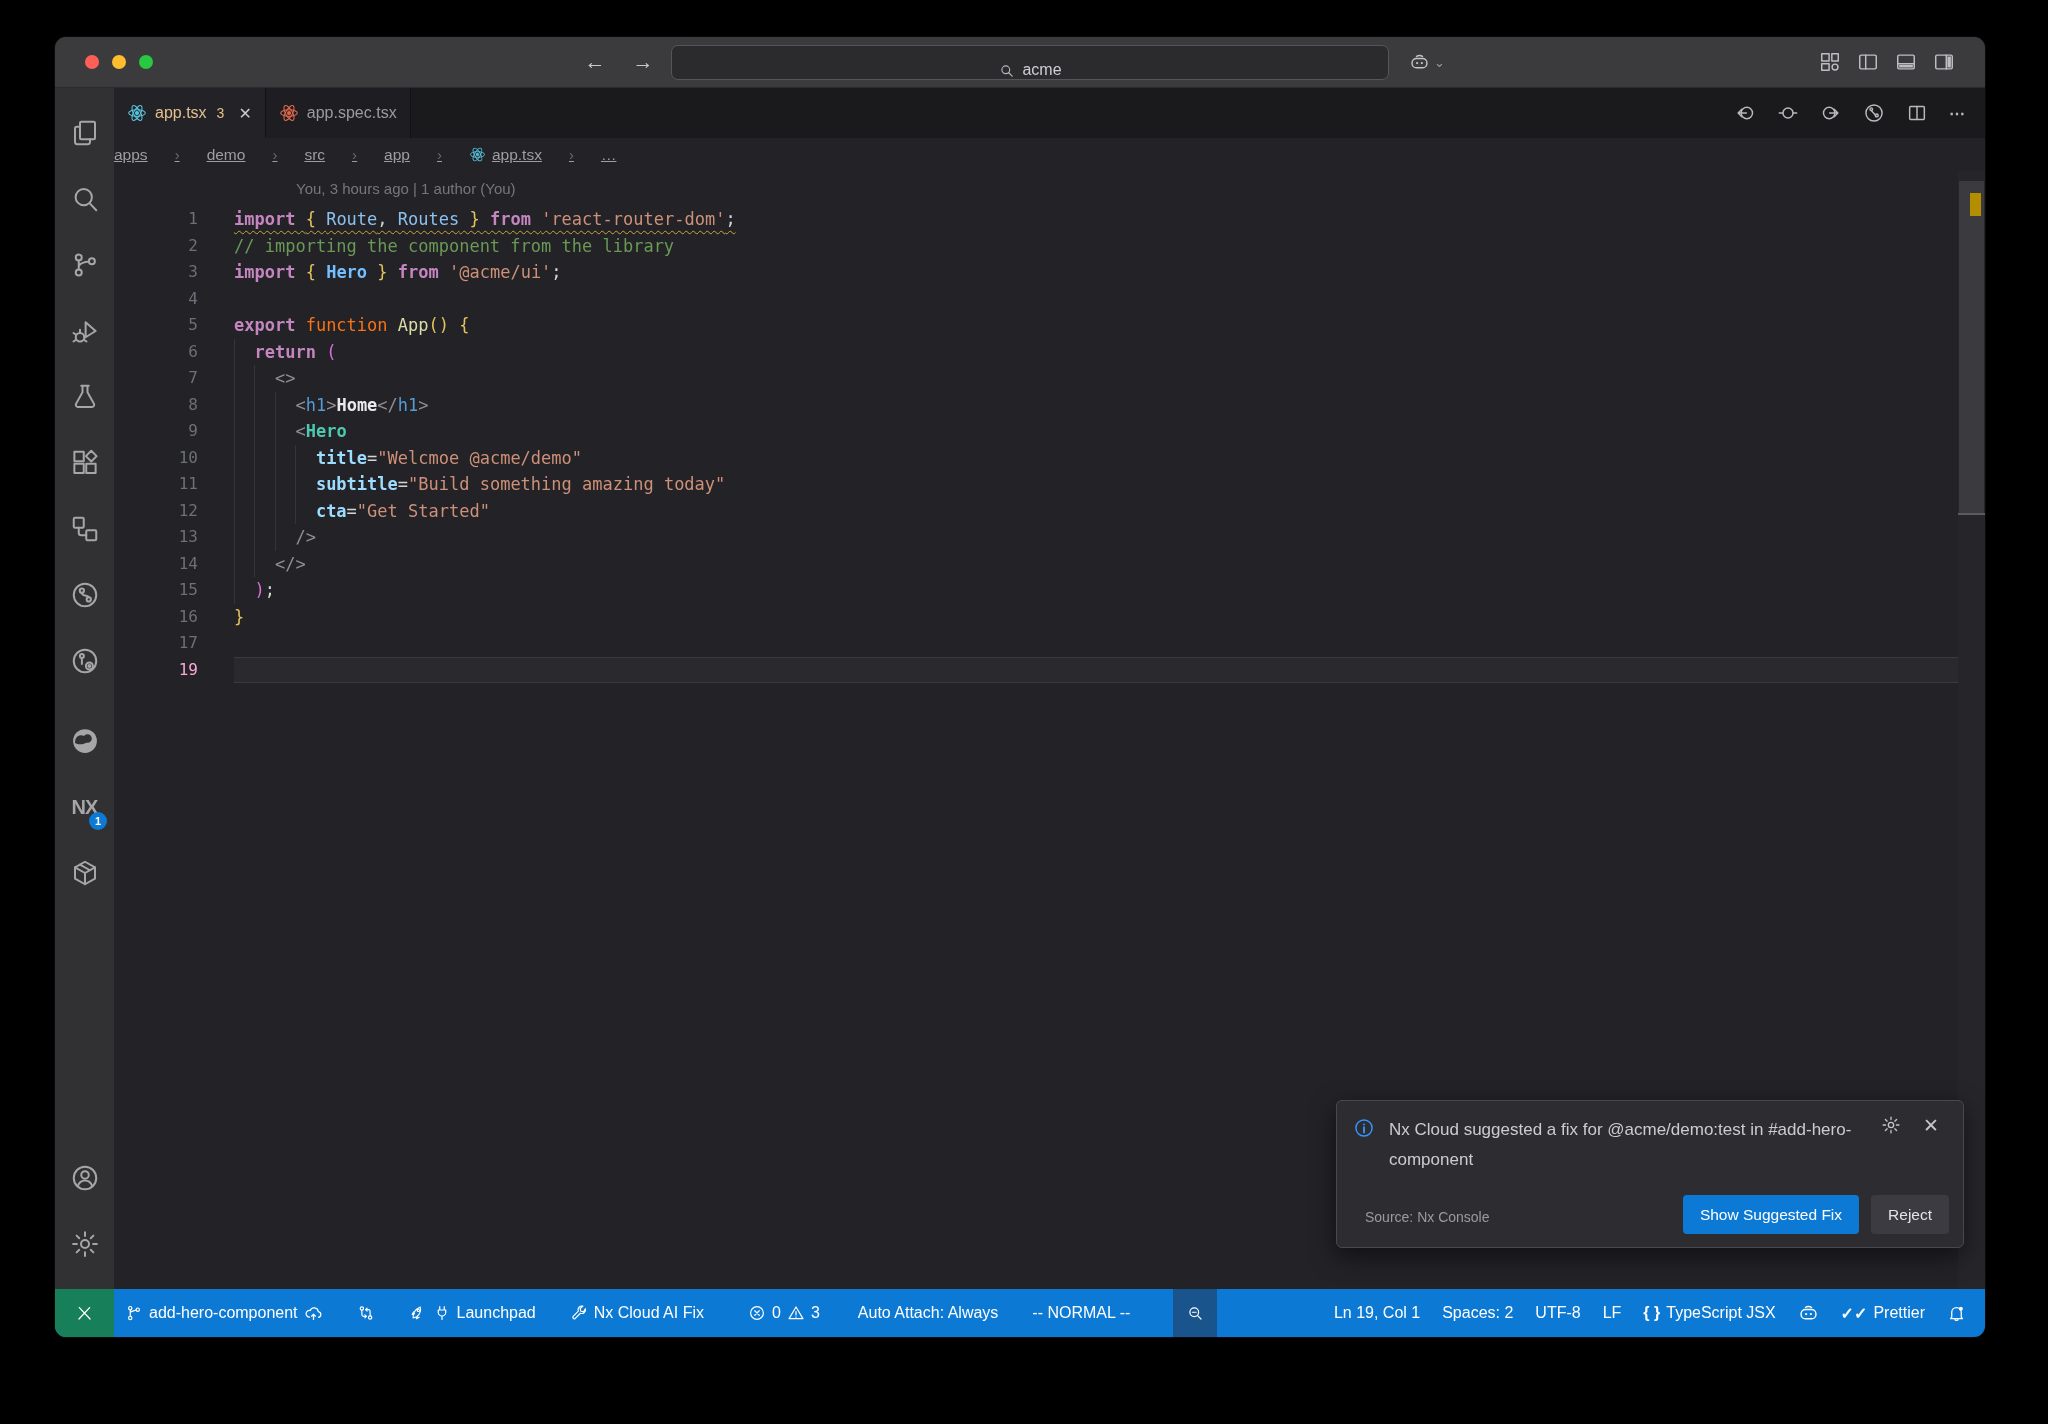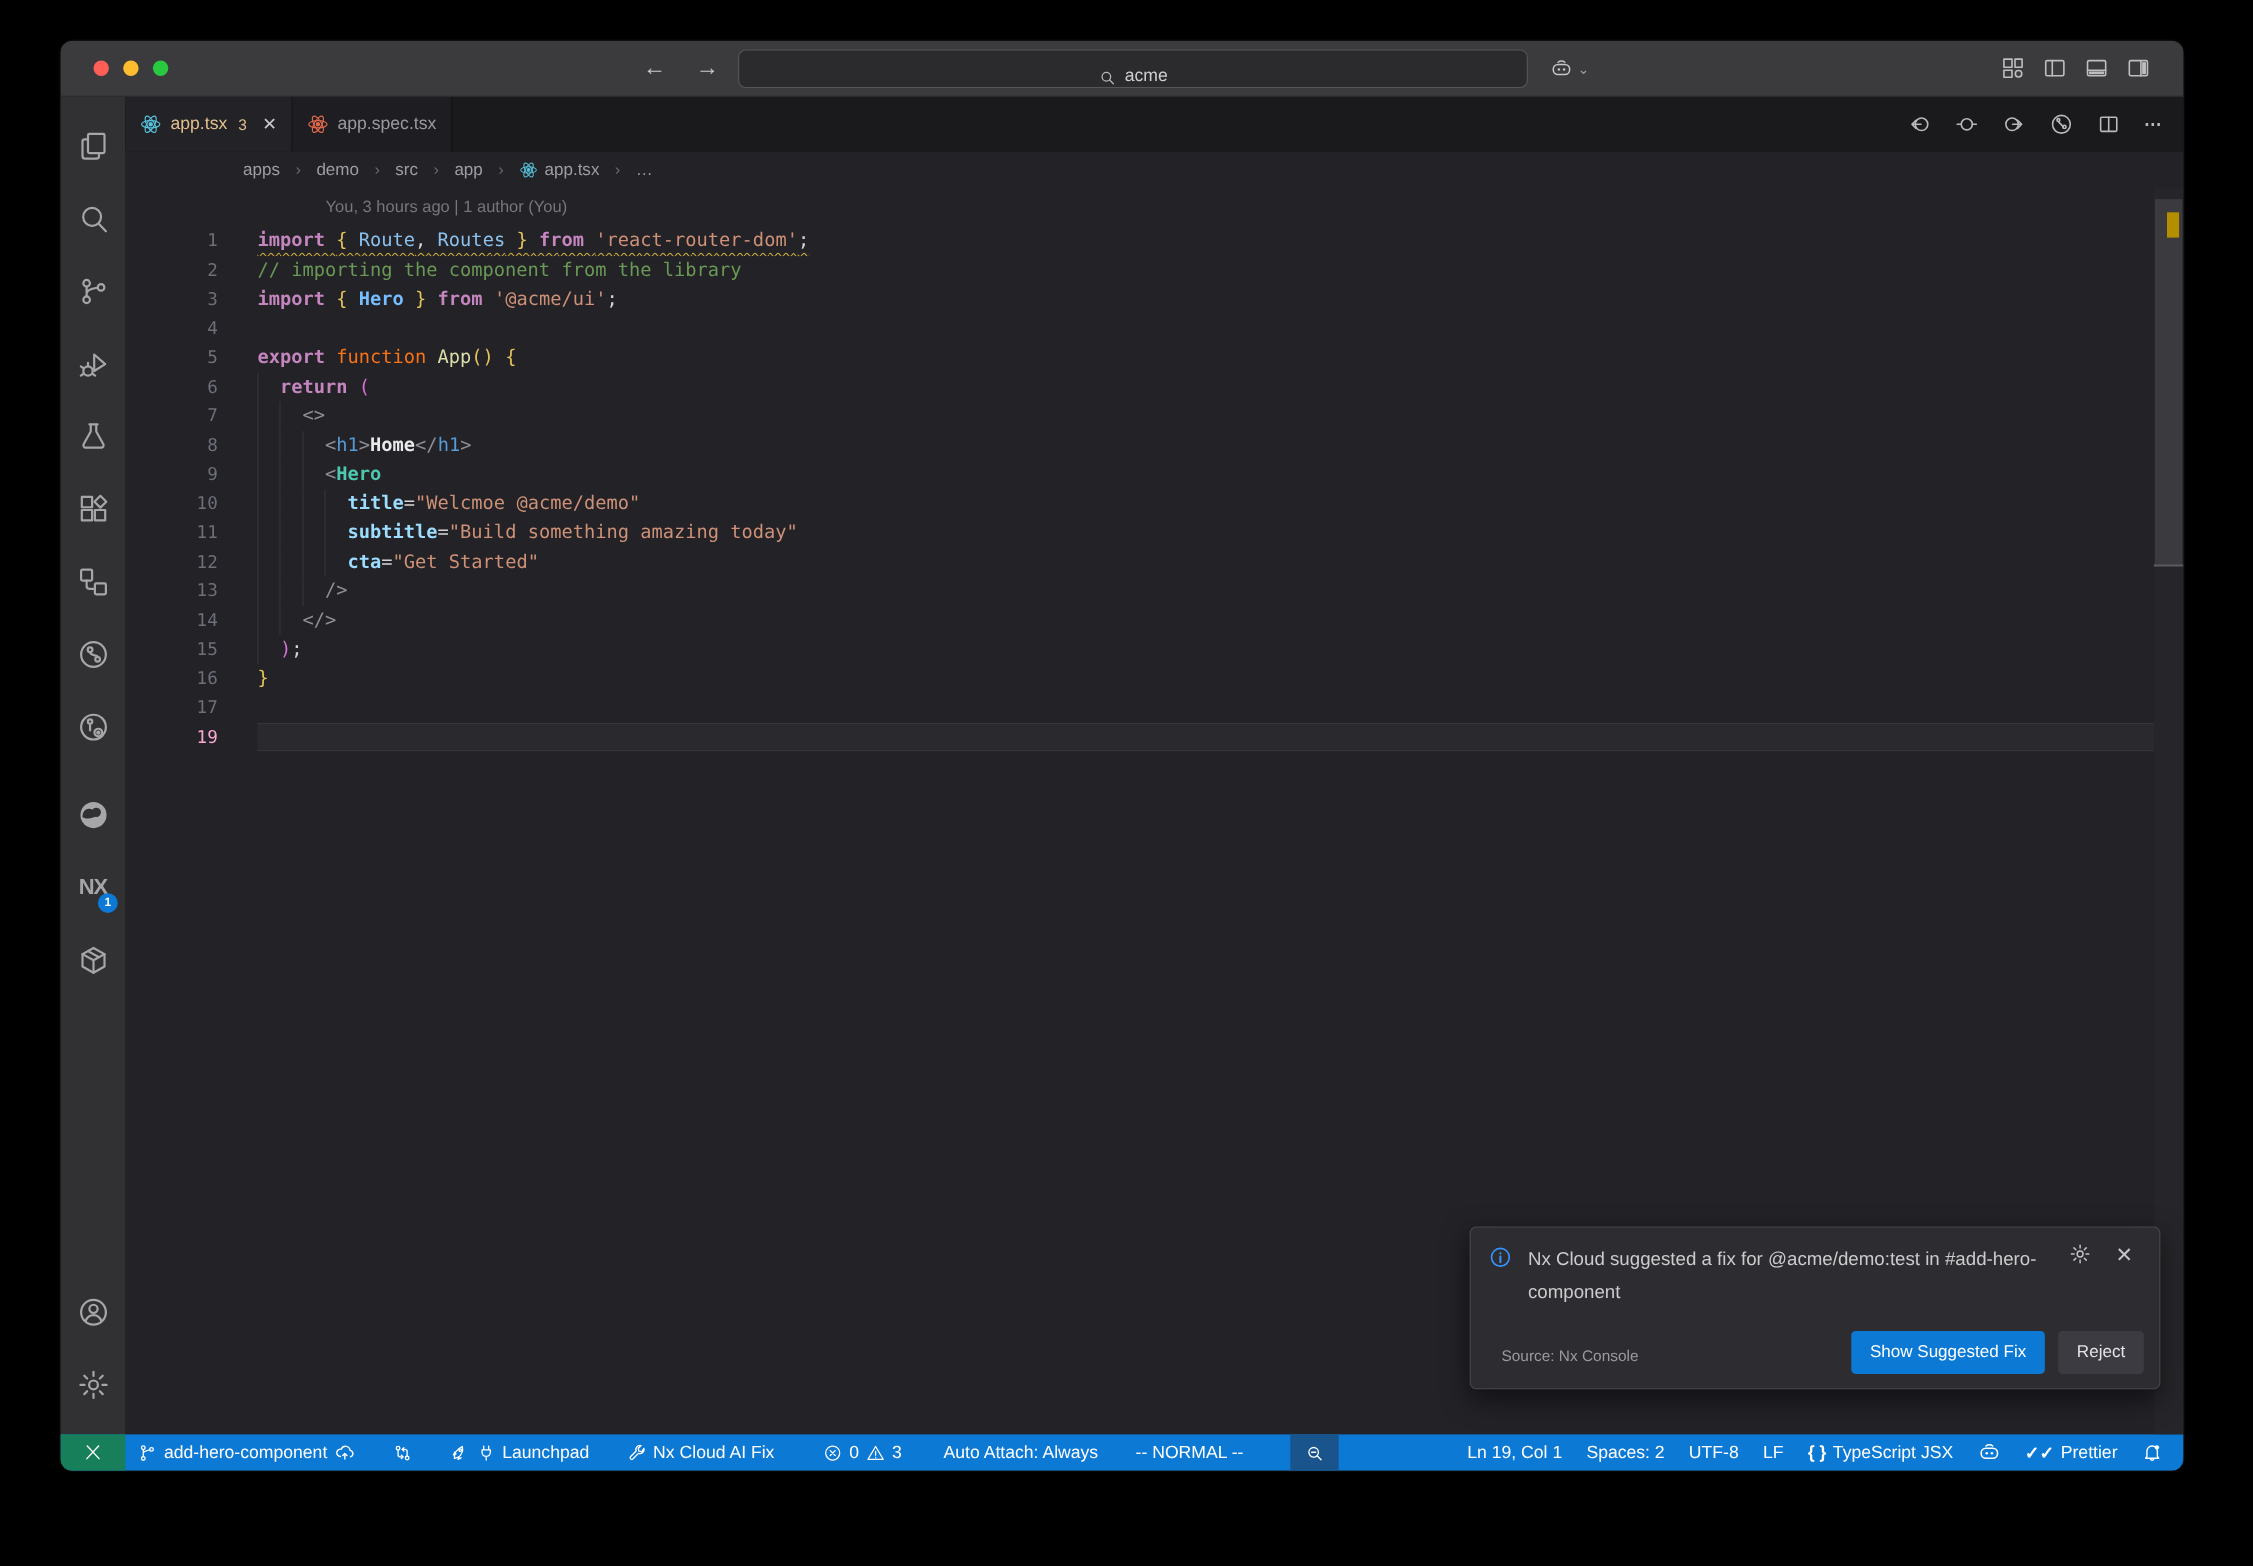--- a/index.html
+++ b/index.html
@@ -30,21 +30,21 @@
   .nx-logo{font-weight:800;font-size:20px;letter-spacing:-1px;color:#A6A6A9;}
   
   .editor-col{flex:1;display:flex;flex-direction:column;min-width:0;background:#222227;}
   .tabrow{height:50px;background:#1A1A1D;display:flex;align-items:stretch;flex:0 0 auto;}
   .tab{display:flex;align-items:center;gap:8px;padding:0 13px;font-size:16px;border-right:1px solid #121214;cursor:pointer;}
   .tab.active{background:#222227;color:#E2C08D;}
   .tab.inactive{background:#1E1E22;color:#9A9AA0;}
   .tab .badge{font-size:14px;margin-left:2px;}
   .tab .close{color:#C9C9CC;font-size:16px;margin-left:6px;}
   .ed-actions{margin-left:auto;display:flex;align-items:center;gap:21px;padding-right:20px;color:#B9B9BD;}
-  .breadcrumb{height:33px;display:flex;align-items:center;padding-left:107px;gap:14px;font-size:15.5px;color:#9D9DA3;flex:0 0 auto;}
+  .breadcrumb{height:33px;display:flex;align-items:center;gap:27px;font-size:15.5px;color:#9D9DA3;flex:0 0 auto;text-decoration:underline;}
   .breadcrumb .sep{color:#6A6A6F;font-size:15px;}
   .bc-item{display:flex;align-items:center;gap:6px;cursor:pointer;}
   
   .editor-wrap{flex:1;position:relative;overflow:hidden;font-family:"DejaVu Sans Mono",monospace;}
   .blame{height:35px;display:flex;align-items:center;padding-left:182px;color:#76767D;font-size:15px;
     font-family:"Liberation Sans",sans-serif;}
   .code-line{display:flex;height:26.5px;line-height:26.5px;font-size:17px;white-space:pre;position:relative;}
   .gut{width:120px;flex:0 0 auto;text-align:right;padding-right:36px;box-sizing:border-box;color:#6D7078;font-size:16px;}
   .code-line.current .gut{color:#f9a8d4;}
   .txt{flex:1;position:relative;color:#D6D6DD;}
@@ -68,21 +68,21 @@
   .toast-msg{position:absolute;left:52px;top:14px;width:486px;color:#CCCCCE;font-size:17px;line-height:30px;}
   .toast-info{position:absolute;left:16px;top:16px;color:#3794FF;display:flex;}
   .toast-gear{position:absolute;right:62px;top:14px;color:#C5C5C8;font-size:20px;cursor:pointer;}
   .toast-close{position:absolute;right:24px;top:13px;color:#C5C5C8;font-size:19px;cursor:pointer;}
   .toast-src{position:absolute;left:28px;bottom:22px;color:#9A9A9F;font-size:14px;}
   .toast-btns{position:absolute;right:14px;bottom:13px;display:flex;gap:12px;}
   .btn{height:39px;display:flex;align-items:center;padding:0 17px;border-radius:4px;font-size:15.5px;cursor:pointer;}
   .btn.primary{background:#0C79D4;color:#fff;}
   .btn.secondary{background:#3B3B41;color:#E4E4E6;}
   
-  .statusbar{height:33px;background:#0C79D4;display:flex;align-items:stretch;color:#fff;font-size:16px;flex:0 0 auto;}
+  .statusbar{height:48px;background:#0C79D4;display:flex;align-items:stretch;color:#fff;font-size:16px;flex:0 0 auto;}
   .remote{width:59px;background:#17805A;display:flex;align-items:center;justify-content:center;flex:0 0 auto;cursor:pointer;}
   .sb-item{display:flex;align-items:center;gap:6px;padding:0 11px;cursor:pointer;white-space:nowrap;}
   .sb-item .icon{display:flex;}
   .sb-item.ml-a{margin-left:22px;}.sb-item.ml-b{margin-left:16px;}.sb-item.ml-c{margin-left:12px;}
   .sb-item.prominent{background:#19548C;margin-left:32px;padding:0 13px;}
   .sb-right{margin-left:auto;display:flex;align-items:stretch;padding-right:8px;}
   .icon{display:inline-flex;align-items:center;justify-content:center;}
   .icon svg{display:block;}
   .txt-icon{font-weight:700;}
 </style>

